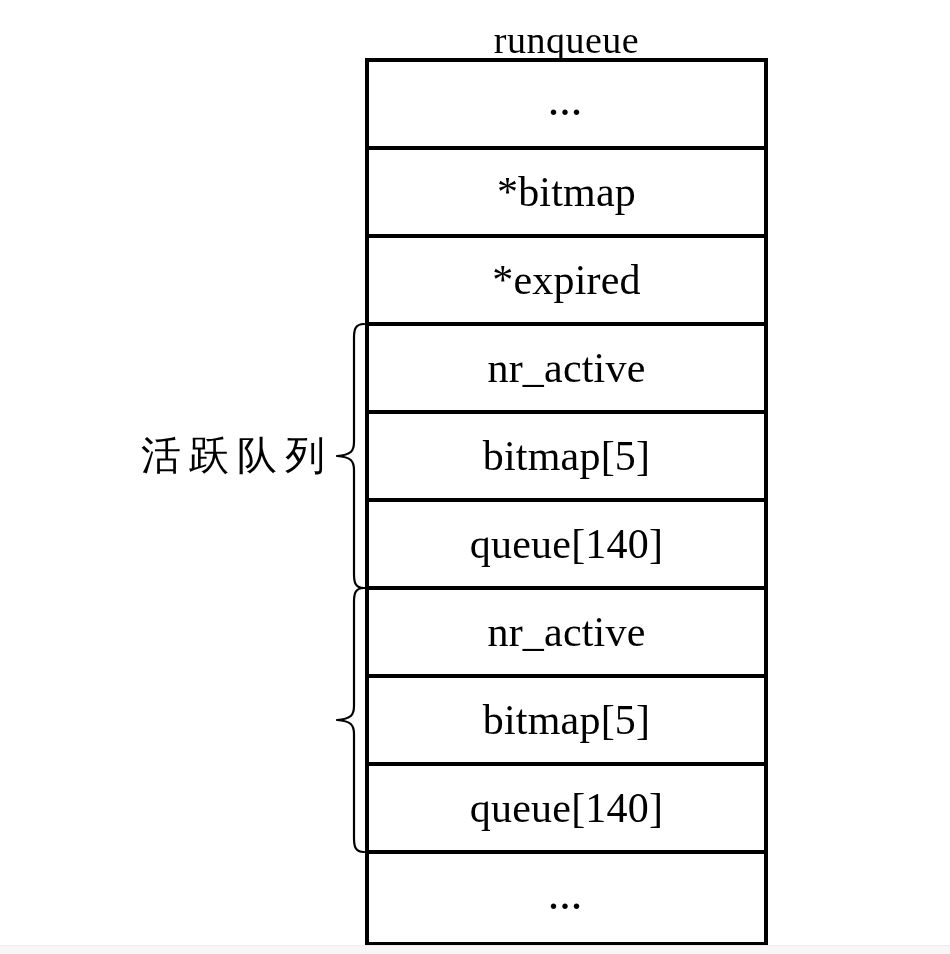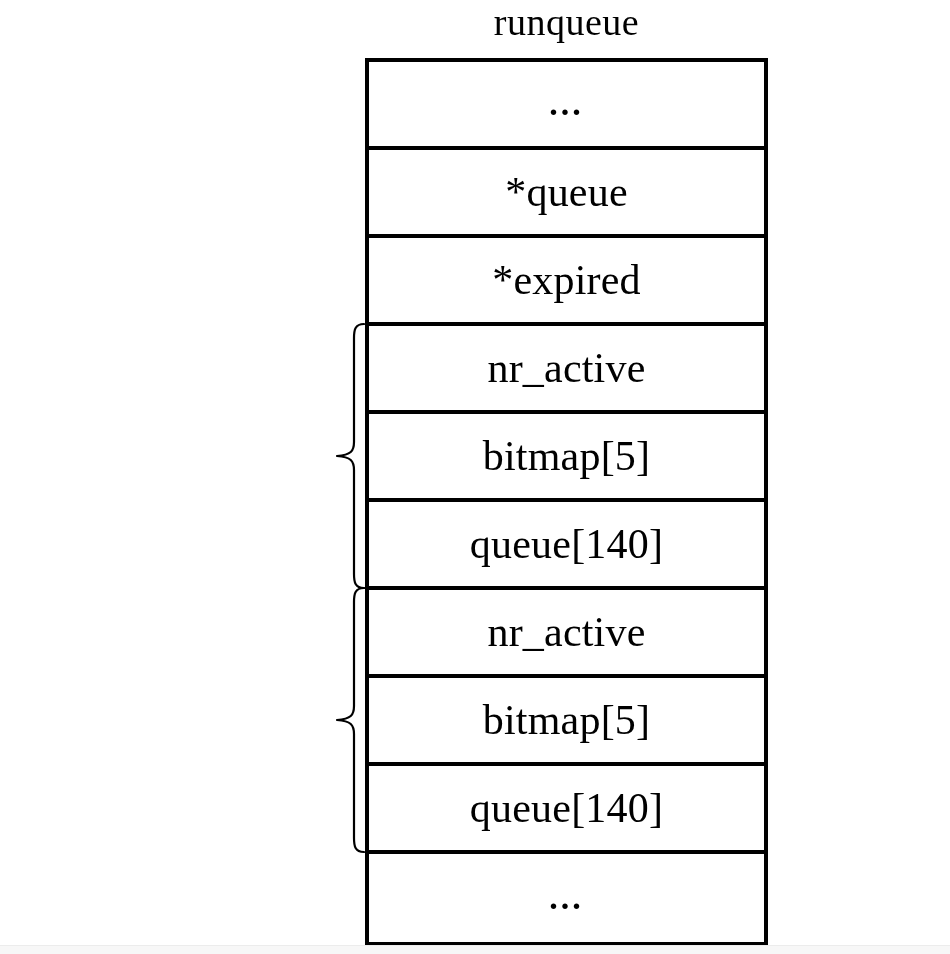--- a/index.html
+++ b/index.html
@@ -31,21 +31,21 @@
     width: 950px;
     height: 9px;
     background: #f7f7f7;
     border-top: 1px solid #ececec;
   }
 
   
   .struct-title {
     position: absolute;
     left: 365px;
-    top: 0;
+    top: 18px;
     width: 403px;
     height: 48px;
     line-height: 44px;
     text-align: center;
     font-size: 38px;
     font-family: "Liberation Serif", "DejaVu Serif", serif;
     letter-spacing: 0.5px;
     white-space: nowrap;
   }
 
@@ -120,21 +120,21 @@
 
   <div class="struct-title">runqueue</div>
 
   <div class="struct-table">
 
     <div class="struct-row ellipsis-row">
       <span class="cell-label">...</span>
     </div>
 
     <div class="struct-row">
-      <span class="cell-label">*queue</span>
+      <span class="cell-label">*bitmap</span>
     </div>
 
     <div class="struct-row">
       <span class="cell-label">*expired</span>
     </div>
 
     <div class="struct-row">
       <span class="cell-label">nr_active</span>
     </div>
 
@@ -158,20 +158,21 @@
       <span class="cell-label">queue[140]</span>
     </div>
 
     <div class="struct-row ellipsis-row">
       <span class="cell-label">...</span>
     </div>
 
   </div>
 
   <div class="group-annotation" id="annotation-active" style="top: 322px; height: 268px;">
+    <span class="group-label">活跃队列</span>
     <span class="group-brace">
       <svg id="brace-active" width="30" height="268" viewBox="0 0 30 268" xmlns="http://www.w3.org/2000/svg" aria-hidden="true">
         <path d="M29 2 C 20 2, 19 8, 19 16 L 19 120 C 19 129, 16 133, 2 134 C 16 135, 19 139, 19 148 L 19 252 C 19 260, 20 266, 29 266" fill="none" stroke="#000000" stroke-width="2.2" stroke-linecap="round" stroke-linejoin="round"></path>
       </svg>
     </span>
   </div>
 
   <div class="group-annotation" id="annotation-expired" style="top: 586px; height: 268px;">
     <span class="group-brace">
       <svg id="brace-expired" width="30" height="268" viewBox="0 0 30 268" xmlns="http://www.w3.org/2000/svg" aria-hidden="true">

